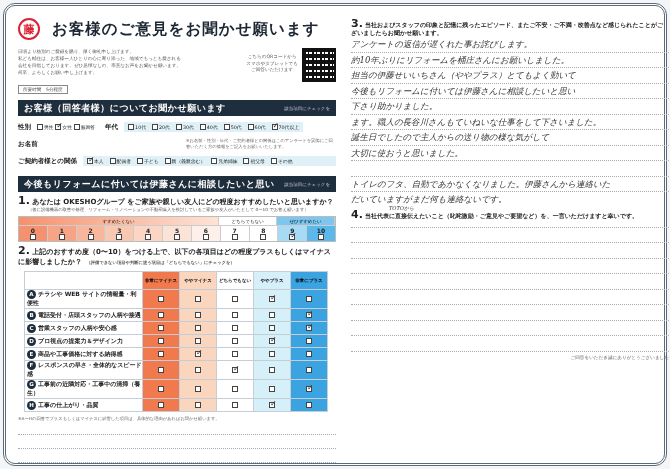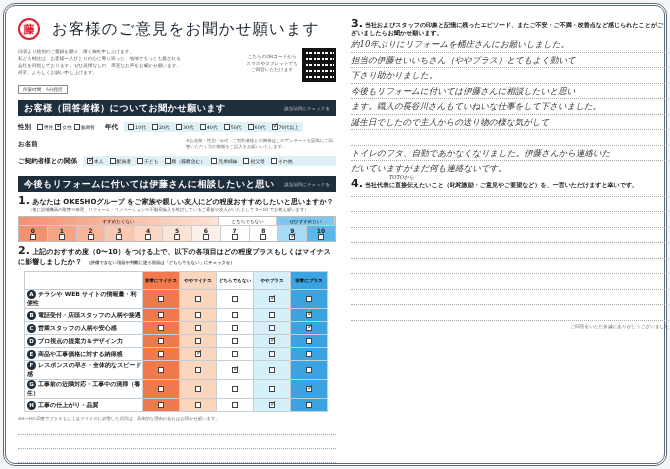--- a/index.html
+++ b/index.html
@@ -2,21 +2,21 @@
 <html><head>
 <meta charset="utf-8">
 <style>
   * { box-sizing: border-box; margin: 0; padding: 0; }
   body { width: 670px; height: 469px; background: #f4f5f7; font-family: "DejaVu Sans", sans-serif; overflow: hidden; position: relative; }
   .frame { position: absolute; left: 3px; top: 3px; width: 664px; height: 463px; border: 3px double #5c6a78; border-radius: 12px; background: #fff; }
   .left { position: absolute; left: 12px; top: 8px; width: 318px; }
   .right { position: absolute; left: 345px; top: 8px; width: 318px; }
   .title-row { display: flex; align-items: center; gap: 12px; height: 22px; margin-top: 4px; }
   .logo { width: 22px; height: 22px; border-radius: 50%; border: 2px solid #d23; color: #d23; font-size: 11px; font-weight: bold; display: flex; align-items: center; justify-content: center; }
-  .title { font-size: 15.5px; font-weight: normal; color: #1c2733; letter-spacing: 1px; }
+  .title { font-size: 15.5px; font-weight: bold; color: #1c2733; letter-spacing: 1px; }
   .intro { display: flex; justify-content: space-between; margin-top: 8px; }
   .intro-text { font-size: 4.6px; color: #555; line-height: 7px; width: 200px; }
   .duration { display: inline-block; border: 1px solid #888; font-size: 4.6px; padding: 1px 4px; margin-top: 4px; color: #444; }
   .qr-wrap { display: flex; gap: 4px; align-items: flex-start; }
   .qr-text { font-size: 4.6px; color: #555; text-align: center; line-height: 6.5px; margin-top: 6px; }
   .qr { width: 34px; height: 34px; background:
       linear-gradient(90deg, #111 25%, transparent 25%, transparent 50%, #111 50%, #111 62%, transparent 62%) 0 0/8px 8px,
       linear-gradient(#111 30%, transparent 30%, transparent 60%, #111 60%) 0 0/6px 6px;
       border: 2px solid #111; }
   .section-bar { background: #1f2e3d; color: #fff; height: 16px; display: flex; align-items: center; justify-content: space-between; padding: 0 6px; margin-top: 5px; }
@@ -306,26 +306,28 @@
       </table>
     <div class="foot-note">※A〜Hの回答でプラスもしくはマイナスに影響した項目は、具体的な理由があればお聞かせ願います。</div>
     <div class="dotline"></div>
     <div class="dotline"></div>
     <div class="dotline"></div>
   </div>
 
   <div class="right">
     <div class="q3-title"><span class="q-num">3.</span> <span>当社およびスタッフの印象と記憶に残ったエピソード、またご不安・ご不満・改善点など感じられたことがございましたらお聞かせ願います。</span></div>
     <div>
+      <div class="hand">アンケートの返信が遅くれた事お詫びします。</div>
       <div class="hand">約10年ぶりにリフォームを桶庄さんにお願いしました。</div>
       <div class="hand">担当の伊藤せいいちさん（ややプラス）とてもよく動いて</div>
+      <div class="hand">今後もリフォームに付いては伊藤さんに相談したいと思い</div>
       <div class="hand">下さり助かりました。</div>
-      <div class="hand">今後もリフォームに付いては伊藤さんに相談したいと思い</div>
       <div class="hand">ます。職人の長谷川さんもていねいな仕事をして下さいました。</div>
       <div class="hand">誕生日でしたので主人からの送り物の様な気がして</div>
+      <div class="hand">大切に使おうと思いました。</div>
       <div class="hand"></div>
       <div class="hand">トイレのフタ、自動であかなくなりました。伊藤さんから連絡いた</div>
       <div class="hand" style="border-bottom:none">だいていますがまだ何も連絡ないです。</div>
       <div class="small-hand">TOTOから</div>
     </div>
     <div class="q3-title" style="margin-top:0"><span class="q-num">4.</span> <span>当社代表に直接伝えたいこと（叱咤激励・ご意見やご要望など）を、一言いただけますと幸いです。</span></div>
     <div>
       <div class="hand" style="height:8px"></div>
       <div class="hand"></div>
       <div class="hand"></div>

